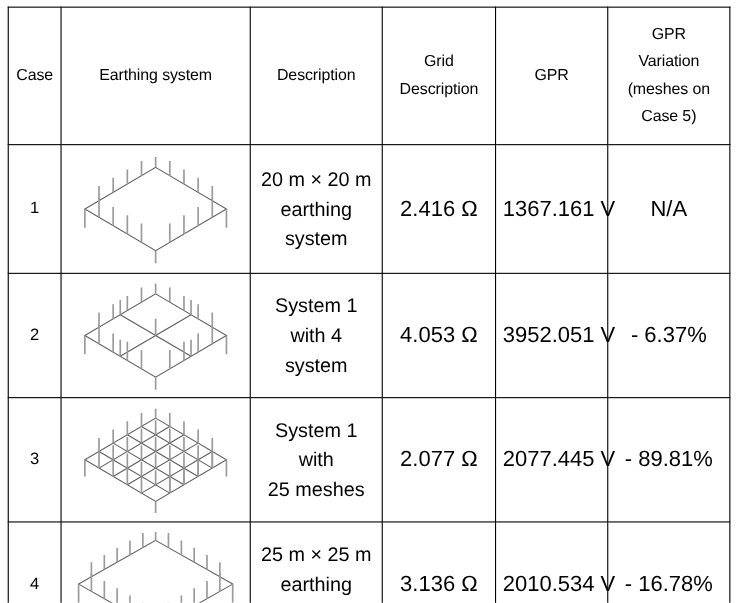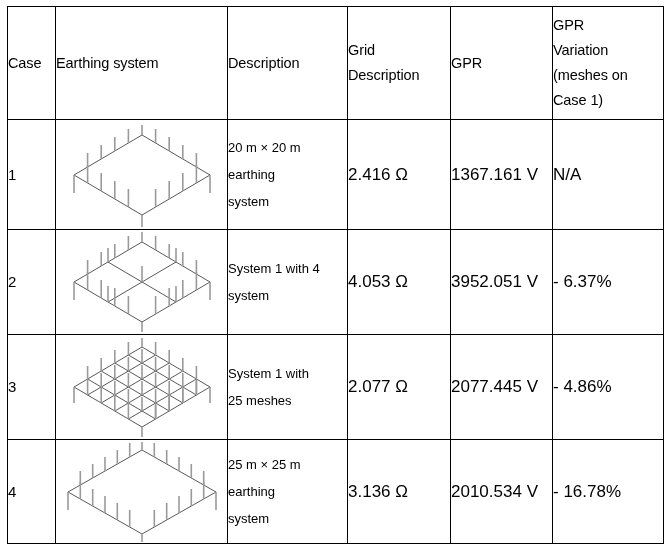--- a/index.html
+++ b/index.html
@@ -24,23 +24,23 @@
     position: absolute;
     left: 7px;
     top: 6px;
     width: 656px;
     border-collapse: collapse;
     table-layout: fixed;
   }
   table.grid-table td,
   table.grid-table th {
     border: 1px solid #000000;
-    padding: 0;
+    padding: 6px;
     vertical-align: middle;
-    text-align: left;
+    text-align: center;
     font-weight: normal;
   }
   
   col.c-case  { width: 48px; }
   col.c-sys   { width: 172px; }
   col.c-desc  { width: 120px; }
   col.c-res   { width: 103px; }
   col.c-gpr   { width: 102px; }
   col.c-var   { width: 111px; }
 
@@ -56,23 +56,23 @@
 
   tbody td {
     font-size: 14.5px;
     line-height: 26px;
   }
   tbody tr.data-row { height: 105px; }
   tbody tr.row-1 { height: 110px; }
   tbody tr.row-4 { height: 104px; }
 
   td.case-cell { font-size: 15px; }
-  td.desc-cell { font-size: 13px; line-height: 27px; }
+  td.desc-cell { font-size: 18px; line-height: 27px; }
   td.desc-cell .desc-line { display: block; }
-  td.num-cell { font-size: 17px; white-space: nowrap; }
+  td.num-cell { font-size: 20px; white-space: nowrap; }
 
   td.sys-cell { padding: 0; }
   .sys-wrap {
     width: 100%;
     height: 100%;
     display: flex;
     align-items: center;
     justify-content: center;
   }
   .sys-wrap svg { display: block; }
@@ -108,21 +108,21 @@
           <span class="hdr-line">Grid</span>
           <span class="hdr-line">Description</span>
         </th>
         <th>
           <span class="hdr-line">GPR</span>
         </th>
         <th>
           <span class="hdr-line">GPR</span>
           <span class="hdr-line">Variation</span>
           <span class="hdr-line">(meshes on</span>
-          <span class="hdr-line">Case 1)</span>
+          <span class="hdr-line">Case 5)</span>
         </th>
       </tr>
     </thead>
     <tbody>
 
       <tr class="data-row row-1">
         <td class="case-cell">1</td>
         <td class="sys-cell">
           <div class="sys-wrap">
             <svg width="168" height="104" viewBox="0 0 168 104" aria-hidden="true">
@@ -282,21 +282,21 @@
               </g>
             </svg>
           </div>
         </td>
         <td class="desc-cell">
           <span class="desc-line">System 1 with</span>
           <span class="desc-line">25 meshes</span>
         </td>
         <td class="num-cell">2.077 Ω</td>
         <td class="num-cell">2077.445 V</td>
-        <td class="num-cell">- 4.86%</td>
+        <td class="num-cell">- 89.81%</td>
       </tr>
 
       <tr class="data-row row-4">
         <td class="case-cell">4</td>
         <td class="sys-cell">
           <div class="sys-wrap">
             <svg width="168" height="100" viewBox="0 0 168 100" aria-hidden="true">
               <g class="mesh-line">
                 <path d="M84 8 L158 50 L84 92 L10 50 Z"></path>
               </g>

